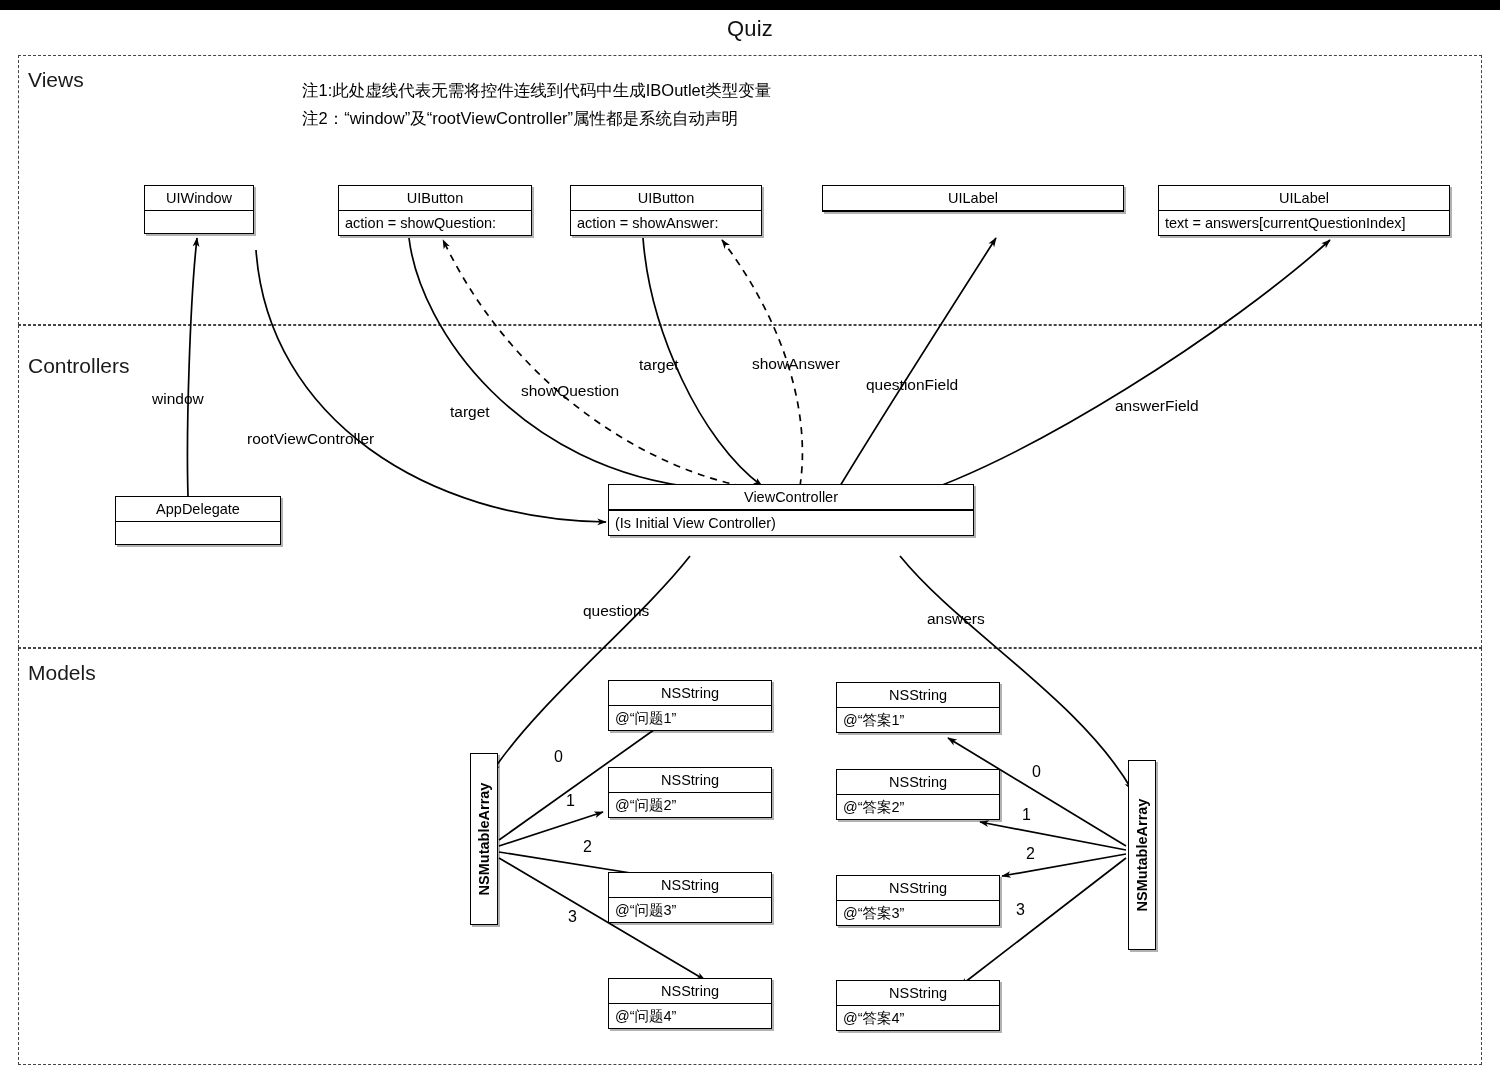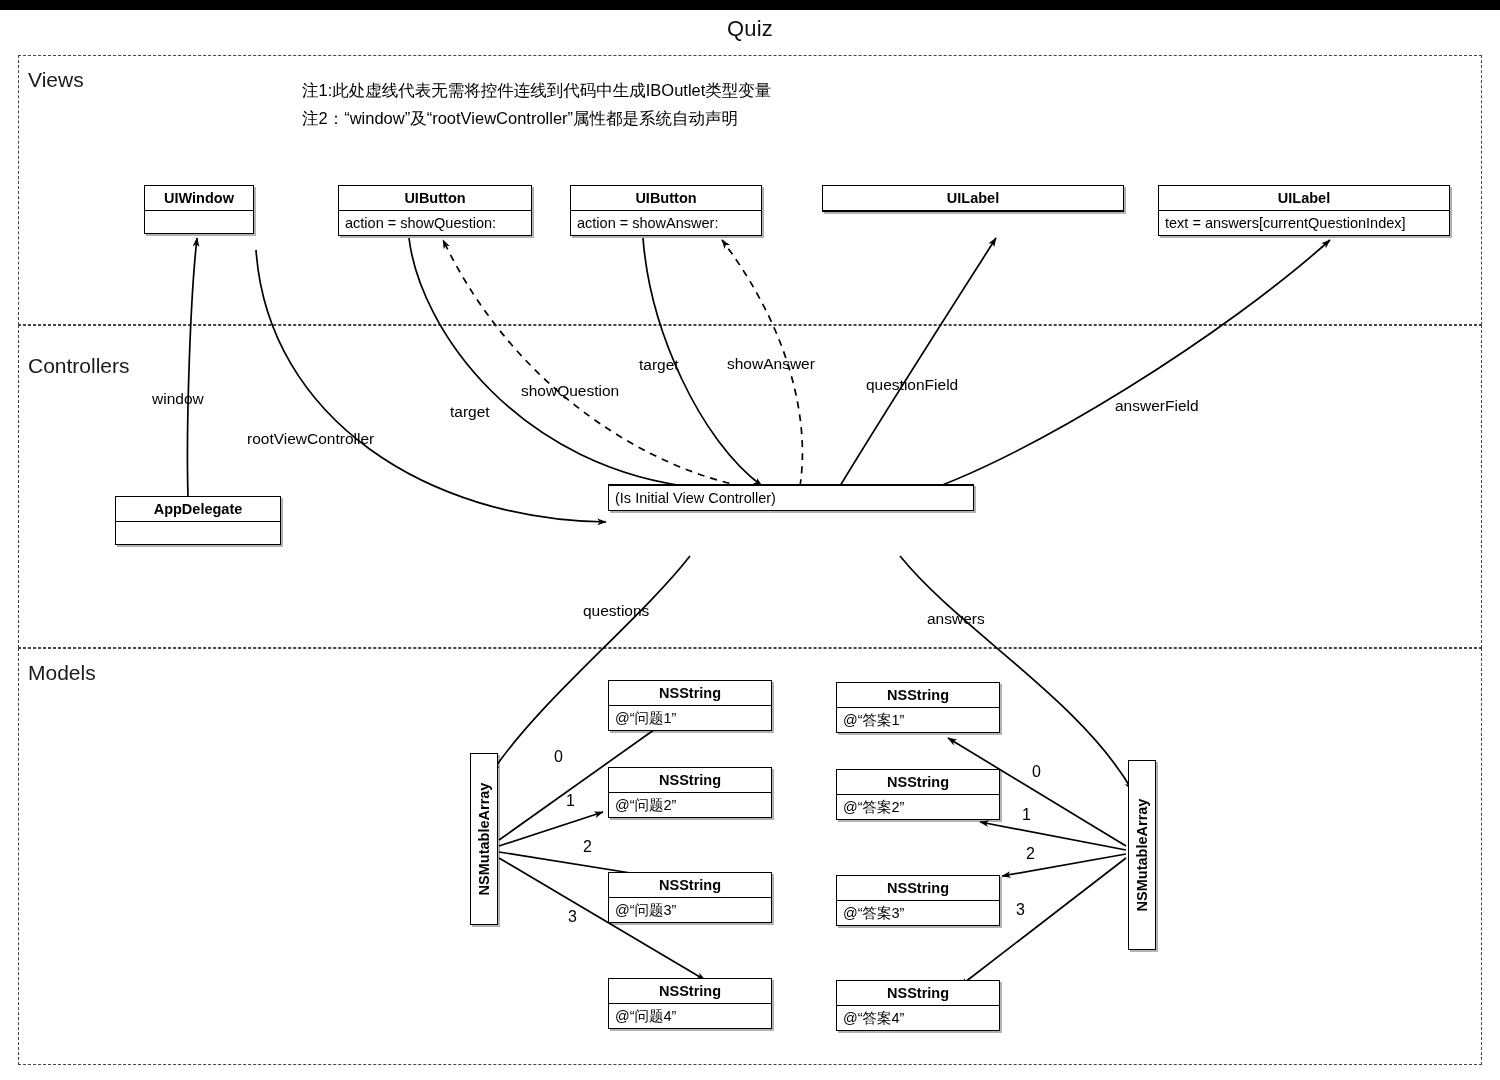--- a/index.html
+++ b/index.html
@@ -22,21 +22,21 @@
     position:absolute;font-size:21px;color:#1a1a1a;background:#fff;padding:0 4px;
   }
   
   .node{
     position:absolute;box-sizing:border-box;
     border:1.6px solid #000;background:#fff;
     box-shadow:2px 2px 0 rgba(0,0,0,0.30);
     z-index:6;
   }
   .node .hdr{
-    box-sizing:border-box;width:100%;text-align:center;font-weight:bold;
+    box-sizing:border-box;width:100%;text-align:center;font-weight:normal;
     font-size:14.5px;line-height:22px;padding:1px 6px;
     border-bottom:1.6px solid #000;white-space:nowrap;
   }
   .node .row{
     box-sizing:border-box;width:100%;
     font-size:14.5px;line-height:22px;padding:1px 6px;white-space:nowrap;
   }
   .node .row.sep{border-top:1.6px solid #000;}
   .node .row.empty{min-height:22px;}
   
@@ -137,20 +137,21 @@
   <div class="hdr">UILabel</div>
   <div class="row">text = answers[currentQuestionIndex]</div>
 </div>
 
 <div class="node" style="left:115px; top:496px; width:166px;">
   <div class="hdr">AppDelegate</div>
   <div class="row empty"></div>
 </div>
 
 <div class="node" style="left:608px; top:484px; width:366px;">
+  <div class="hdr">ViewController</div>
   <div class="row sep">(Is Initial View Controller)</div>
 </div>
 
 <div class="vnode" style="left:470px; top:753px; width:28px; height:172px;">
   <span>NSMutableArray</span>
 </div>
 <div class="vnode" style="left:1128px; top:760px; width:28px; height:190px;">
   <span>NSMutableArray</span>
 </div>
 
@@ -186,21 +187,21 @@
 <div class="node" style="left:836px; top:980px; width:164px;">
   <div class="hdr">NSString</div>
   <div class="row">@“答案4”</div>
 </div>
 
 <div class="elabel" style="left:152px; top:390px;">window</div>
 <div class="elabel" style="left:247px; top:430px;">rootViewController</div>
 <div class="elabel" style="left:450px; top:403px;">target</div>
 <div class="elabel" style="left:521px; top:382px;">showQuestion</div>
 <div class="elabel" style="left:639px; top:356px;">target</div>
-<div class="elabel" style="left:727px; top:355px;">showAnswer</div>
+<div class="elabel" style="left:752px; top:355px;">showAnswer</div>
 <div class="elabel" style="left:866px; top:376px;">questionField</div>
 <div class="elabel" style="left:1115px; top:397px;">answerField</div>
 <div class="elabel" style="left:583px; top:602px;">questions</div>
 <div class="elabel" style="left:927px; top:610px;">answers</div>
 
 <div class="idxlabel" style="left:554px; top:748px;">0</div>
 <div class="idxlabel" style="left:566px; top:792px;">1</div>
 <div class="idxlabel" style="left:583px; top:838px;">2</div>
 <div class="idxlabel" style="left:568px; top:908px;">3</div>
 

